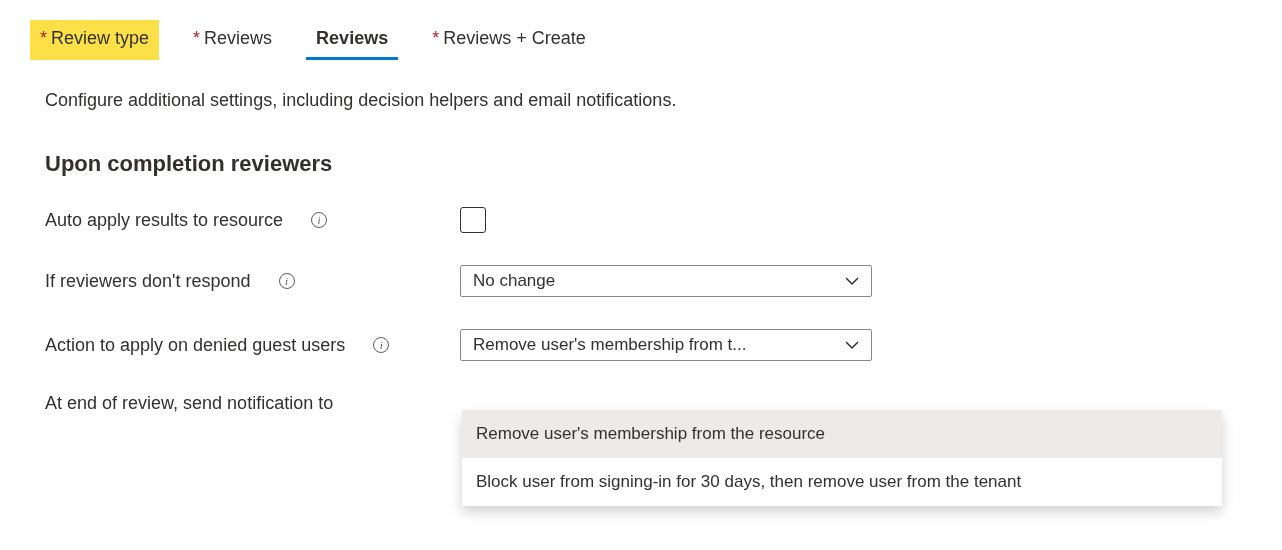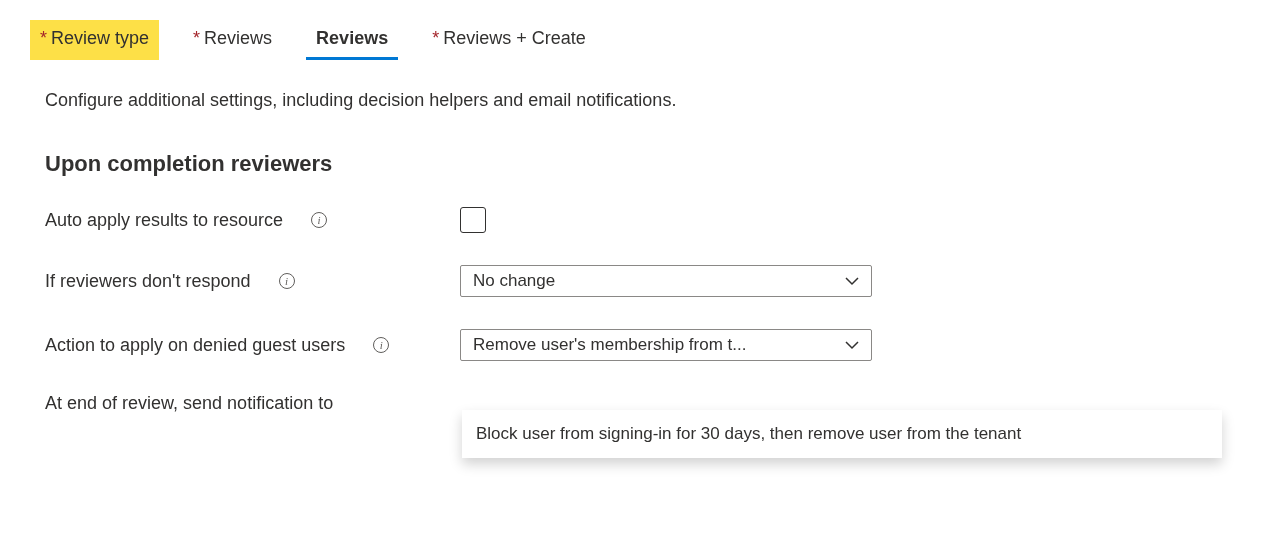--- a/index.html
+++ b/index.html
@@ -193,14 +193,15 @@
   </div>
 </div>
 
 <div class="form-row">
   <div class="form-label">
     <span>At end of review, send notification to</span>
   </div>
 </div>
 
 <div class="dropdown-panel">
+  <div class="dropdown-option selected">Remove user's membership from the resource</div>
   <div class="dropdown-option">Block user from signing-in for 30 days, then remove user from the tenant</div>
 </div>
 
 </body></html>

